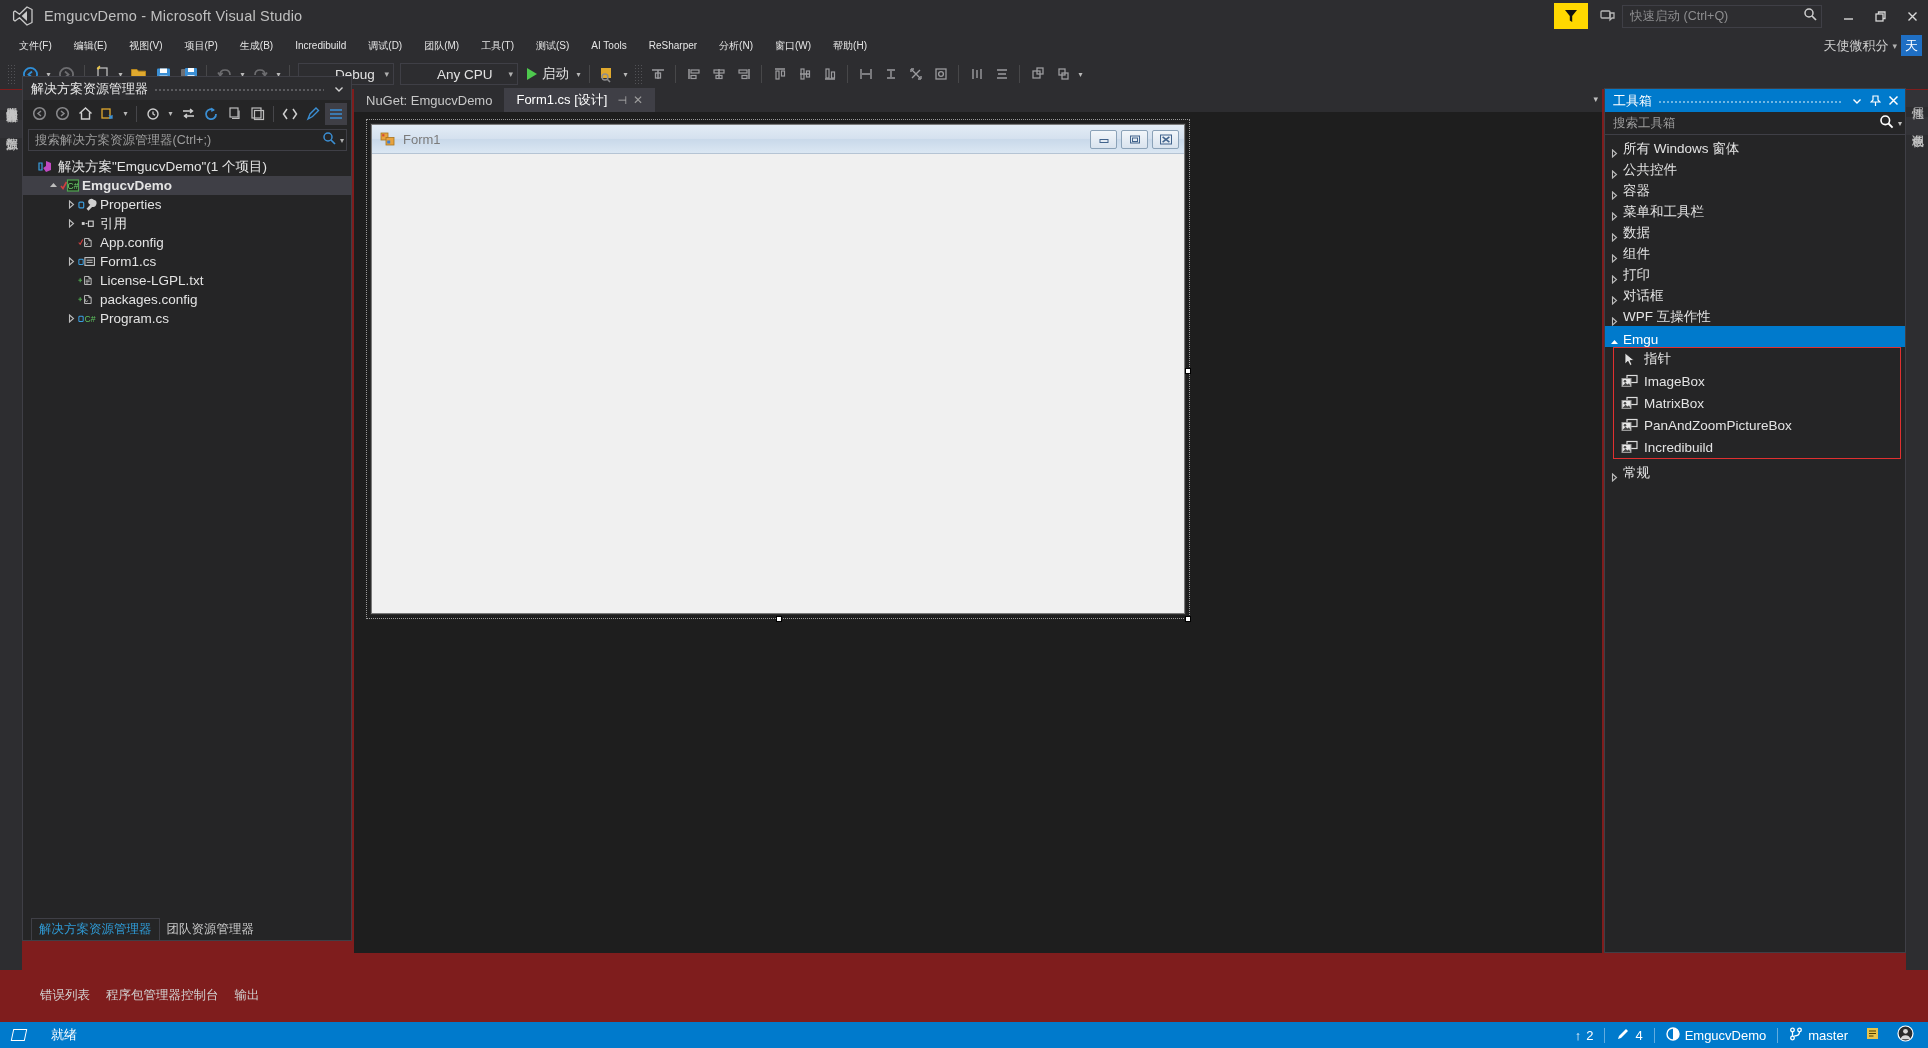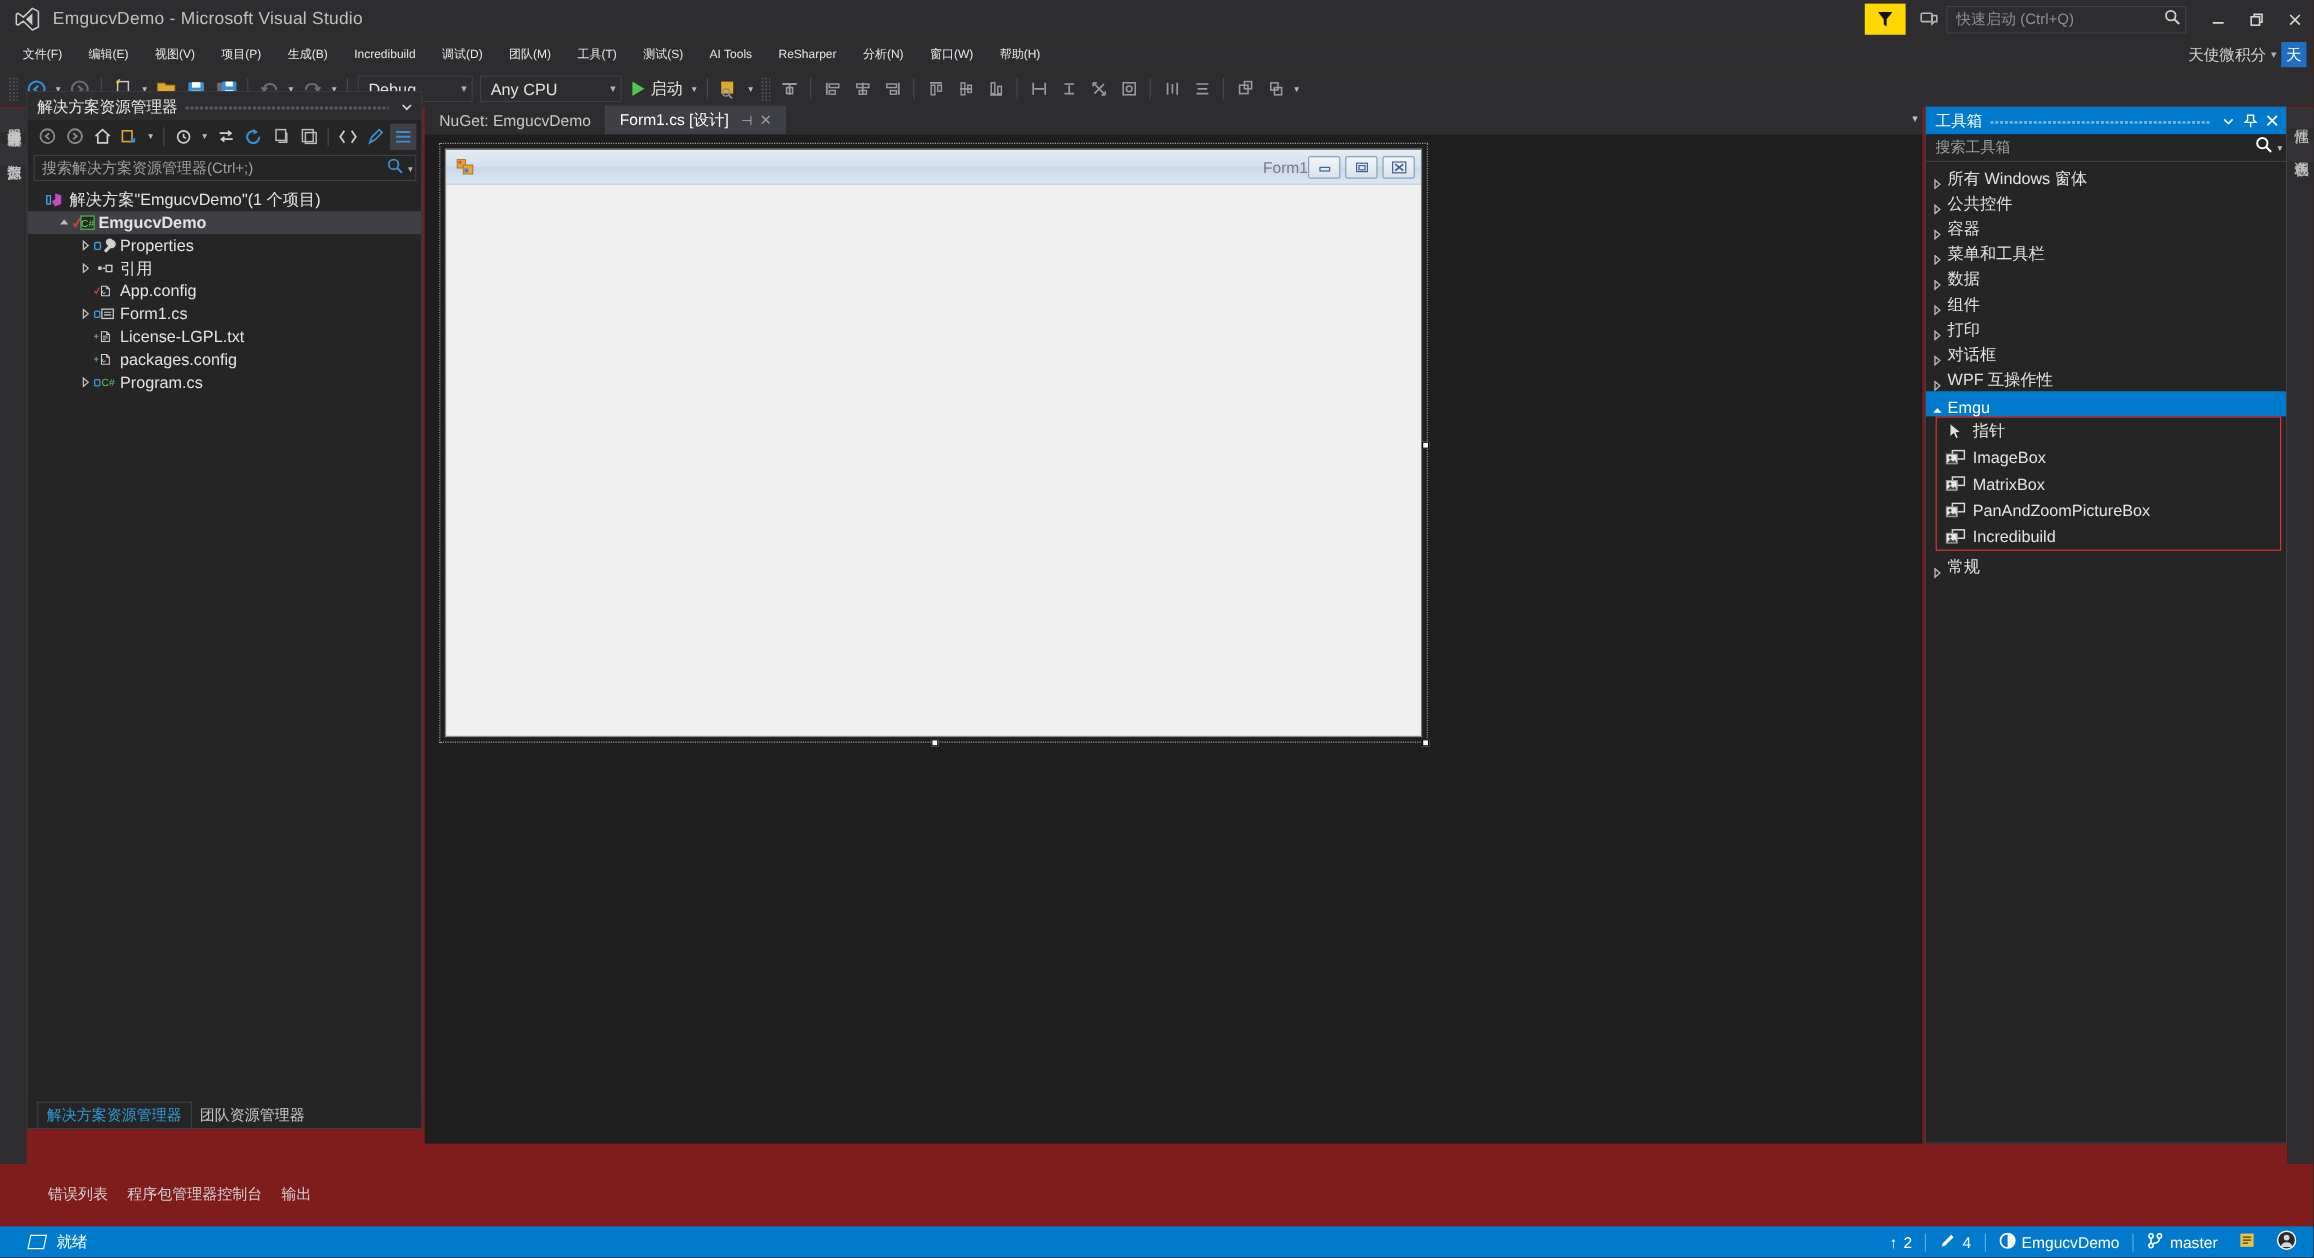--- a/index.html
+++ b/index.html
@@ -69,21 +69,21 @@
   .grip { width: 8px; height: 20px; margin: 0 3px; opacity:.55;
           background-image: radial-gradient(#707075 40%, transparent 41%);
           background-size: 3px 3px; }
   .tb-btn { width: 25px; height: 24px; display:flex; align-items:center; justify-content:center; }
   .tb-caret { width: 11px; height: 24px; display:flex; align-items:center; justify-content:center; color:#b9b9b9; font-size:8px; }
   .tb-sep { width: 1px; height: 18px; background: #474749; margin: 0 5px; }
   .combo {
     height: 22px; border: 1px solid #3f3f46; background: #2d2d30; color: #e2e2e2;
     font-size: 13.5px; display: flex; align-items: center; padding: 0 4px 0 8px; margin: 0 3px;
   }
-  .combo .cval { flex: 1; white-space: nowrap; }
+  .combo .cval { flex: 1; white-space: nowrap; margin-left: 28px; }
   .combo .carr { color: #b0b0b0; font-size: 9px; margin-left: 8px; }
   .run-btn { display: flex; align-items: center; gap: 5px; padding: 0 4px 0 6px; height: 24px; }
   .run-btn .lbl { color: #e2e2e2; font-size: 13.5px; }
   .tri { width: 0; height: 0; border-left: 10px solid #4ec94e; border-top: 6.5px solid transparent; border-bottom: 6.5px solid transparent; }
 
   
   .vtabs-left {
     position: absolute; left: 0; top: 90px; width: 22px; height: 880px; background: #2d2d30;
   }
   .vtab {
@@ -147,21 +147,21 @@
   .dtab.active { background: #3f3f46; color: #ffffff; }
   .dtab .pin { margin-left: 10px; color: #b4b4b4; font-size: 11px; }
   .dtab .x { margin-left: 6px; color: #9d9d9d; font-size: 12px; }
   .doctabs-caret { position:absolute; right: 4px; top: 6px; color: #c0c0c0; font-size: 9px; }
 
   
   .designer {
     position: absolute; left: 354px; top: 112px; width: 1248px; height: 841px;
     background: #1e1e1e;
   }
-  .form-wrap { position: absolute; left: 17px; top: 12px; text-align: right; }
+  .form-wrap { position: absolute; left: 17px; top: 12px; }
   .form-window {
     width: 814px; height: 490px; background: #f0f0f0;
     border: 1px solid #7a7a7a;
     box-shadow: 0 0 0 1px rgba(255,255,255,0.06);
   }
   .form-title {
     height: 29px;
     background: linear-gradient(to bottom, #e3ecf5 0%, #d5e1ef 48%, #c9d9ea 52%, #dbe7f3 100%);
     display: flex; align-items: center; padding: 0 5px 0 8px;
     border-bottom: 1px solid #b5c4d4;
@@ -214,21 +214,21 @@
     position: absolute; left: 22px; top: 984px; height: 22px;
     display: flex; align-items: center; padding-left: 10px; gap: 0;
   }
   .btab { font-size: 12.5px; color: #d2d2d2; padding: 2px 8px; }
 
   
   .statusbar {
     position: absolute; left: 0; bottom: 0; width: 1928px; height: 26px;
     background: #007acc; display: flex; align-items: center; color: #ffffff; font-size: 13px;
   }
-  .st-left { display:flex; align-items:center; padding-left: 24px; gap: 9px; }
+  .st-left { display:flex; align-items:center; padding-left: 12px; gap: 25px; }
   .st-right { position:absolute; right: 0; top:0; height: 26px; display:flex; align-items:center; gap: 5px; padding-right: 8px; }
   .st-cell { display:flex; align-items:center; gap: 5px; padding: 0 6px; height: 26px; }
   .st-sep { width:1px; height:15px; background: rgba(255,255,255,.38); }
   .ico-sq { width: 14px; height: 12px; border: 1.6px solid #fff; transform: skewX(-12deg); }
 </style>
 </head>
 <body>
 
 <div class="app">
 

